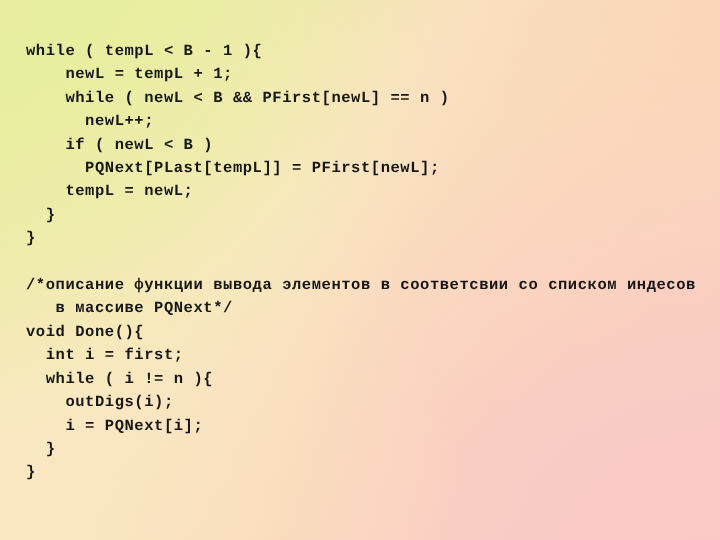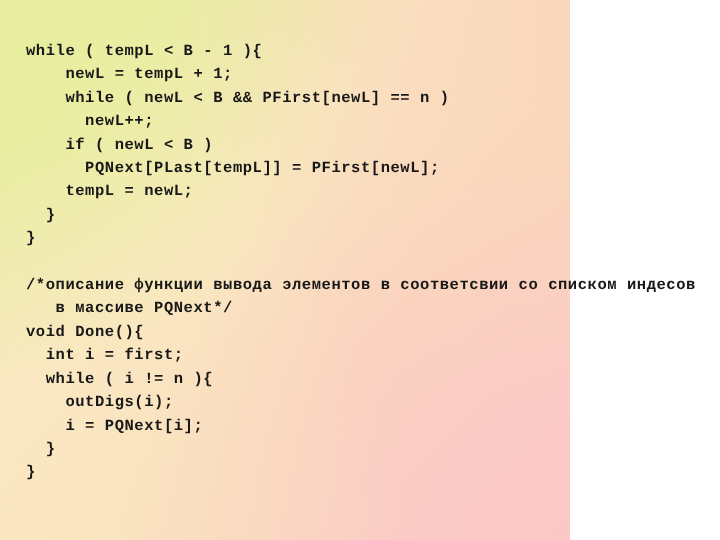--- a/index.html
+++ b/index.html
@@ -9,21 +9,21 @@
   }
   body {
     width: 720px;
     height: 540px;
     overflow: hidden;
     font-family: "Liberation Mono", "DejaVu Sans Mono", monospace;
   }
 
   #slide {
     position: relative;
-    width: 570px;
+    width: 720px;
     height: 540px;
     box-sizing: border-box;
     
     background-color: #fbd9c4;
     background-image:
       linear-gradient(135deg,
         #e9f0a2 0%,
         #eef0a6 12%,
         #f4eeb2 26%,
         #f9e6bd 40%,

